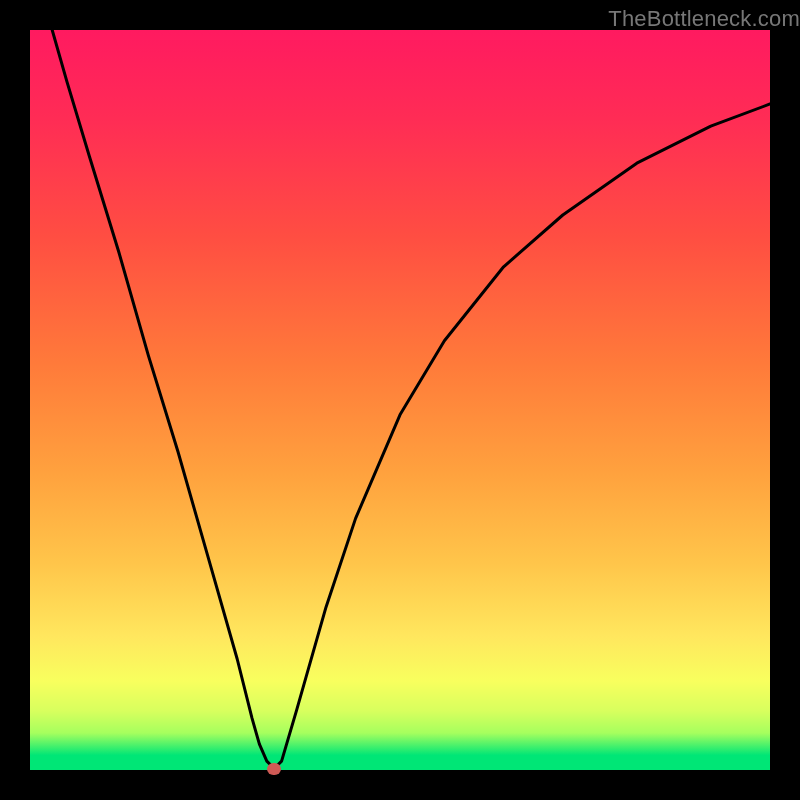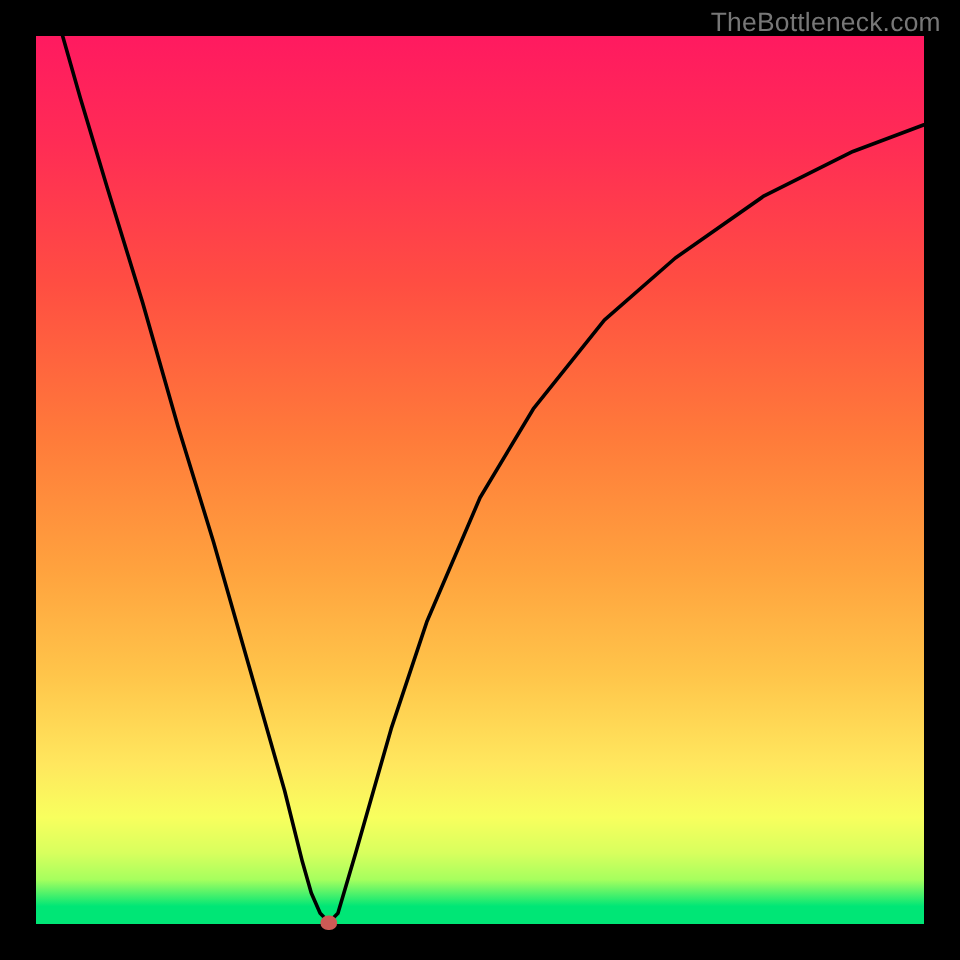--- a/index.html
+++ b/index.html
@@ -34,21 +34,21 @@
       #ffa23e 40%,
       #ff7a3a 55%,
       #ff4e42 72%,
       #ff2c55 88%,
       #ff1a60 100%
     );
   }
   .watermark {
     position: absolute;
     top: 6px;
-    right: 16px;
+    right: 0;
     color: #777;
     font-size: 22px;
     font-weight: 500;
     letter-spacing: 0.2px;
   }
   svg.curve {
     position: absolute;
     left: 0;
     top: 0;
     width: 740px;

